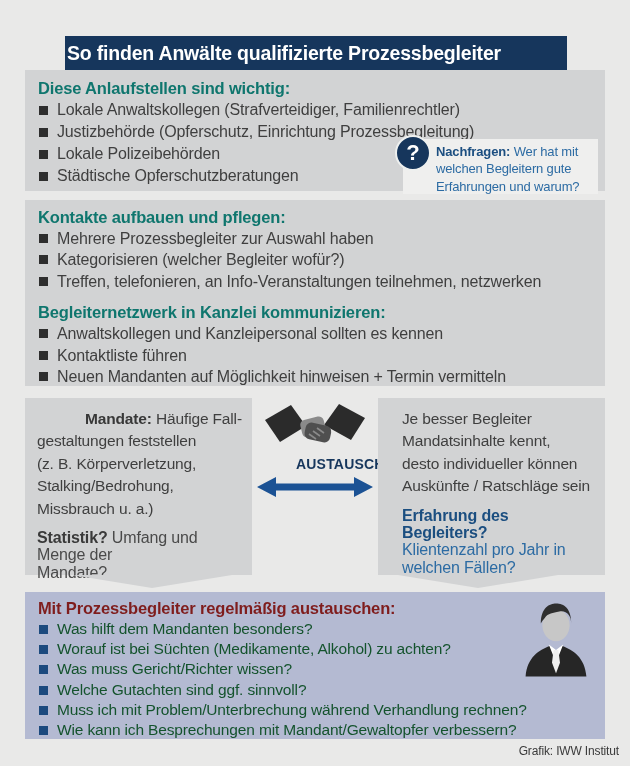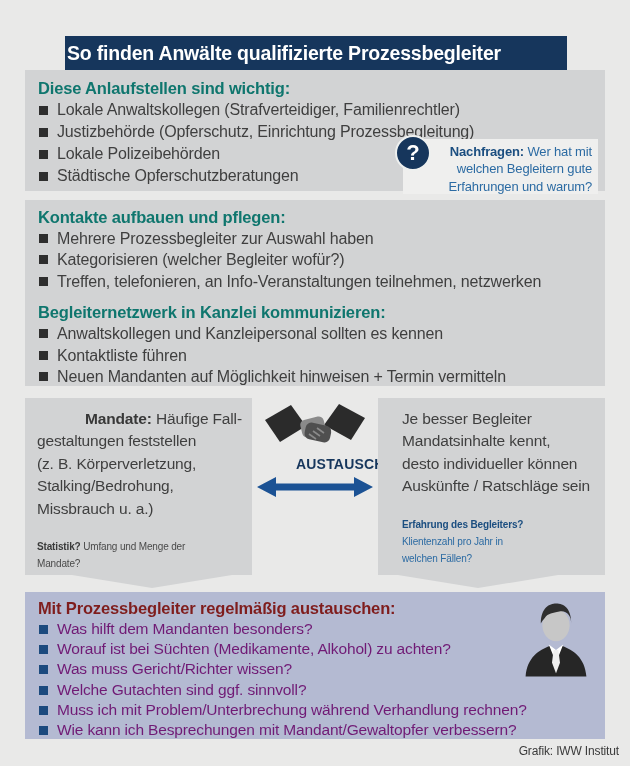--- a/index.html
+++ b/index.html
@@ -28,35 +28,35 @@
   .box-kontakte { left:25px; top:200px; width:580px; height:186px; padding:6px 6px 16px 13px; }
   .box-kontakte .gap { height:9px; }
   .box-kontakte .li { line-height:21.4px; }
   .box-kontakte .sq { margin-top:6px; }
 
   
   .callout {
     position:absolute; left:403px; top:139px; width:195px; height:55px;
     background:#efefee; padding:4px 6px 0 33px;
   }
-  .callout p { white-space:pre-line; font-size:13px; line-height:17.3px; color:#2c6ba3;text-align:right; }
+  .callout p { white-space:pre-line; font-size:13px; line-height:17.3px; color:#2c6ba3; }
   .callout b { color:#1b4e80; }
   .q-circle {
     position:absolute; left:395px; top:135px; width:36px; height:36px;
     background:#16365c; border:2px solid #eef0ef; border-radius:50%;
     display:flex; align-items:center; justify-content:center;
     color:#fff; font-size:22px; font-weight:bold; z-index:3;
   }
 
   
   .exch-left  { left:25px;  top:398px; width:227px; height:177px; padding:10px 10px 0 12px; }
   .exch-right { left:378px; top:398px; width:227px; height:177px; padding:10px 10px 0 24px; }
   .exch-main { white-space:pre-line; font-size:15.5px; line-height:22.4px; color:#3f3f3f; }
   .exch-main b { color:#383838;margin-left:48px; }
-  .exch-note { white-space:pre-line; font-size:10px; line-height:17.3px; color:#4a4a4a; margin-top:18px; }
+  .exch-note { white-space:pre-line; font-size:16px; line-height:17.3px; color:#4a4a4a; margin-top:9px; }
   .exch-note b { color:#3a3a3a; }
   .exch-note.blue { color:#2c6ba3; }
   .exch-note.blue b { display:block; color:#1b4e80; }
   .tail {
     position:absolute; top:575px; width:0; height:0;
     border-left:80px solid transparent; border-right:80px solid transparent;
     border-top:13px solid #d2d3d4;
   }
   .tail-left { left:72px; }
   .tail-right { left:398px; }
@@ -65,21 +65,21 @@
   .exch-center .label {
     display:block; margin-top:2px; font-size:14px; font-weight:bold;
     color:#16365c; letter-spacing:0.2px;margin-left:44px;
   }
   .exch-center svg { display:block; margin:0 auto; }
   .exch-center .arrow-svg { margin-top:4px; }
 
   
   .box-austausch { left:25px; top:592px; width:580px; height:147px; padding:6px 6px 0 13px; background:#b4bad2; }
   .box-austausch h2 { color:#7f1d1d; line-height:21px; }
-  .box-austausch .li { line-height:20.2px; font-size:15.5px; color:#701a75; }
+  .box-austausch .li { line-height:20.2px; font-size:15.5px; color:#14532d; }
   .box-austausch .sq { margin-top:6px; }
   .person { position:absolute; right:9px; top:7px; }
 
   .footer {
     position:absolute; right:11px; top:744px; font-size:12px; color:#3a3a3a;
   }
 </style>
 </head>
 <body>
 

